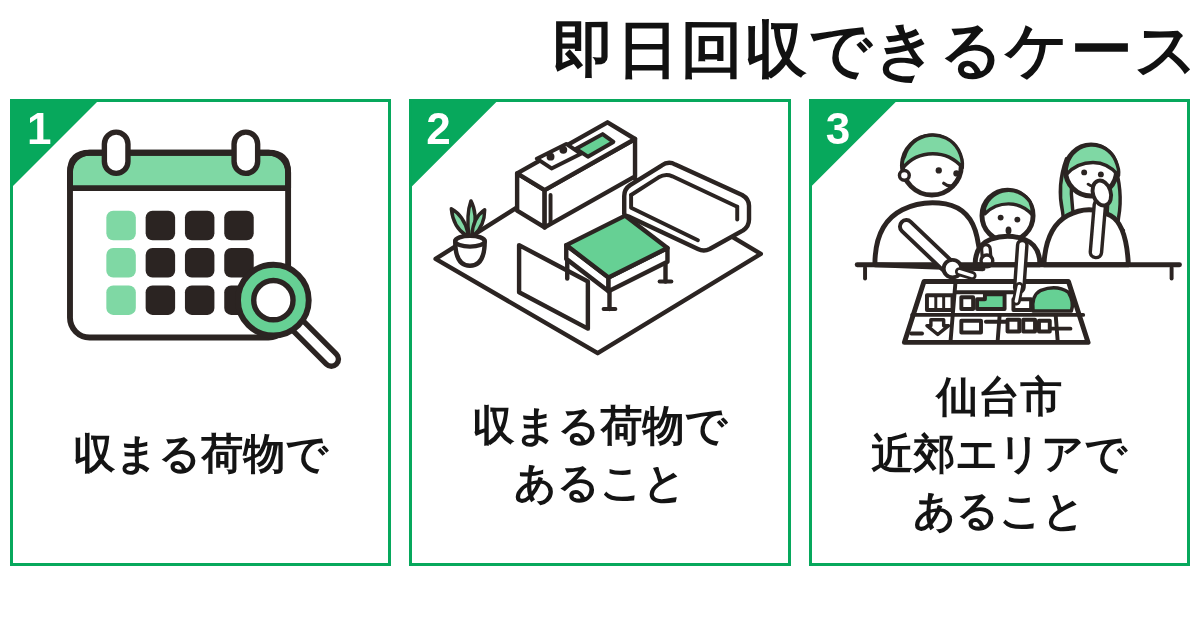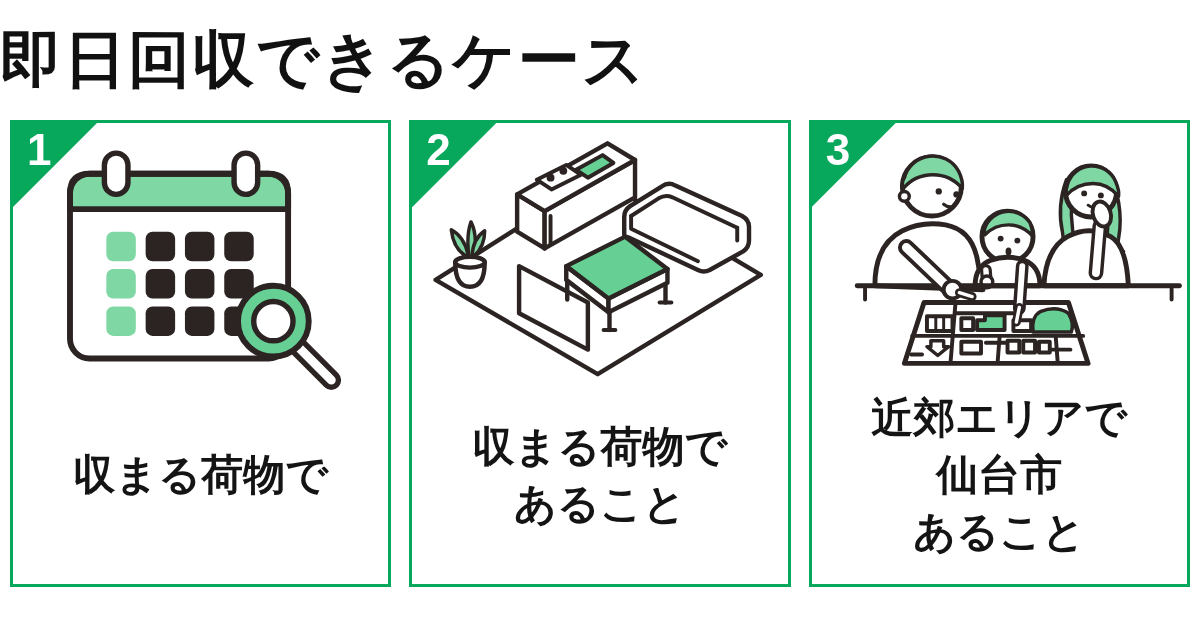--- a/index.html
+++ b/index.html
@@ -5,21 +5,21 @@
   :root{
     --accent:#07a85c; --light_green:#7fd8a4; --mid_green:#66d094;
     --line:#2b2422; --text:#141414;
   }
   *{box-sizing:border-box;}
   html,body{margin:0;padding:0;}
   body{
     width:1200px;height:630px;background:#ffffff;overflow:hidden;
     font-family:"Liberation Sans","DejaVu Sans",sans-serif;color:var(--text);
   }
-  .title-wrap{height:120px;display:flex;align-items:center;justify-content:flex-start;}
+  .title-wrap{height:99px;display:flex;align-items:center;justify-content:flex-end;}
   .page-title{margin:0;font-size:62px;font-weight:800;letter-spacing:2px;color:#111;}
   .cards{display:flex;gap:18px;padding:0 10px;}
   .card{
     position:relative;flex:1;height:467px;background:#fff;
     border:3px solid var(--accent);
   }
   .badge{
     position:absolute;top:-1px;left:-1px;width:86px;height:86px;
     background:var(--accent);
     clip-path:polygon(0 0,100% 0,0 100%);
@@ -216,19 +216,19 @@
         </g>
         <g>
           <line class="ln" stroke-width="13" x1="214" y1="143" x2="211" y2="186"></line>
           <line class="lnw" stroke-width="6" x1="214" y1="143" x2="211" y2="186"></line>
           <line class="ln" stroke-width="9" x1="211" y1="185" x2="208" y2="200"></line>
           <line class="lnw" stroke-width="3.5" x1="211" y1="185" x2="208" y2="200"></line>
         </g>
       </svg>
     </div>
     <div class="caption">
+      <div>仙台市</div>
       <div>近郊エリアで</div>
-      <div>仙台市</div>
       <div>あること</div>
     </div>
   </section>
 
 </div>
 
 </body></html>

